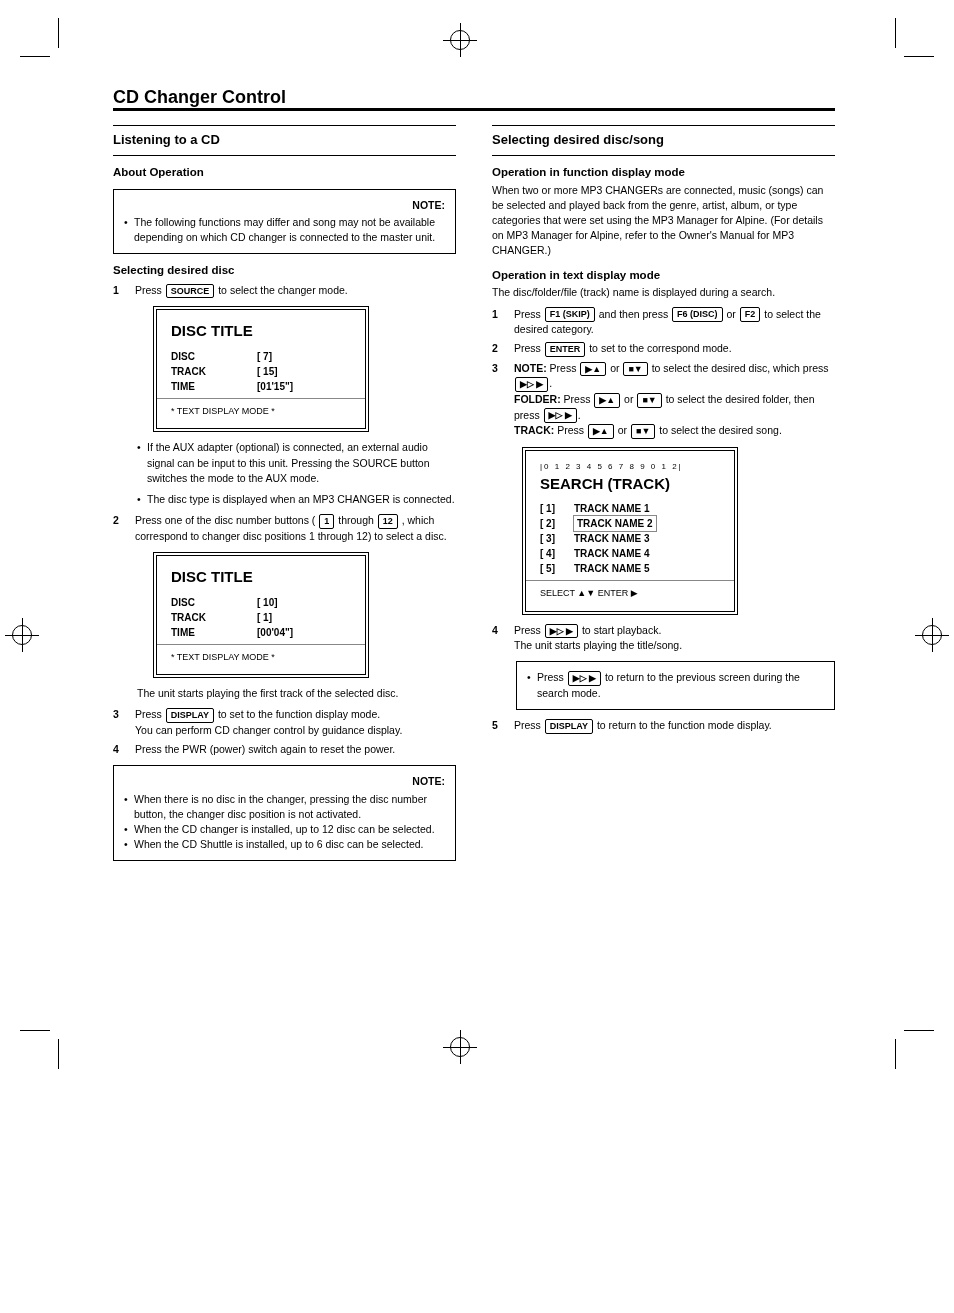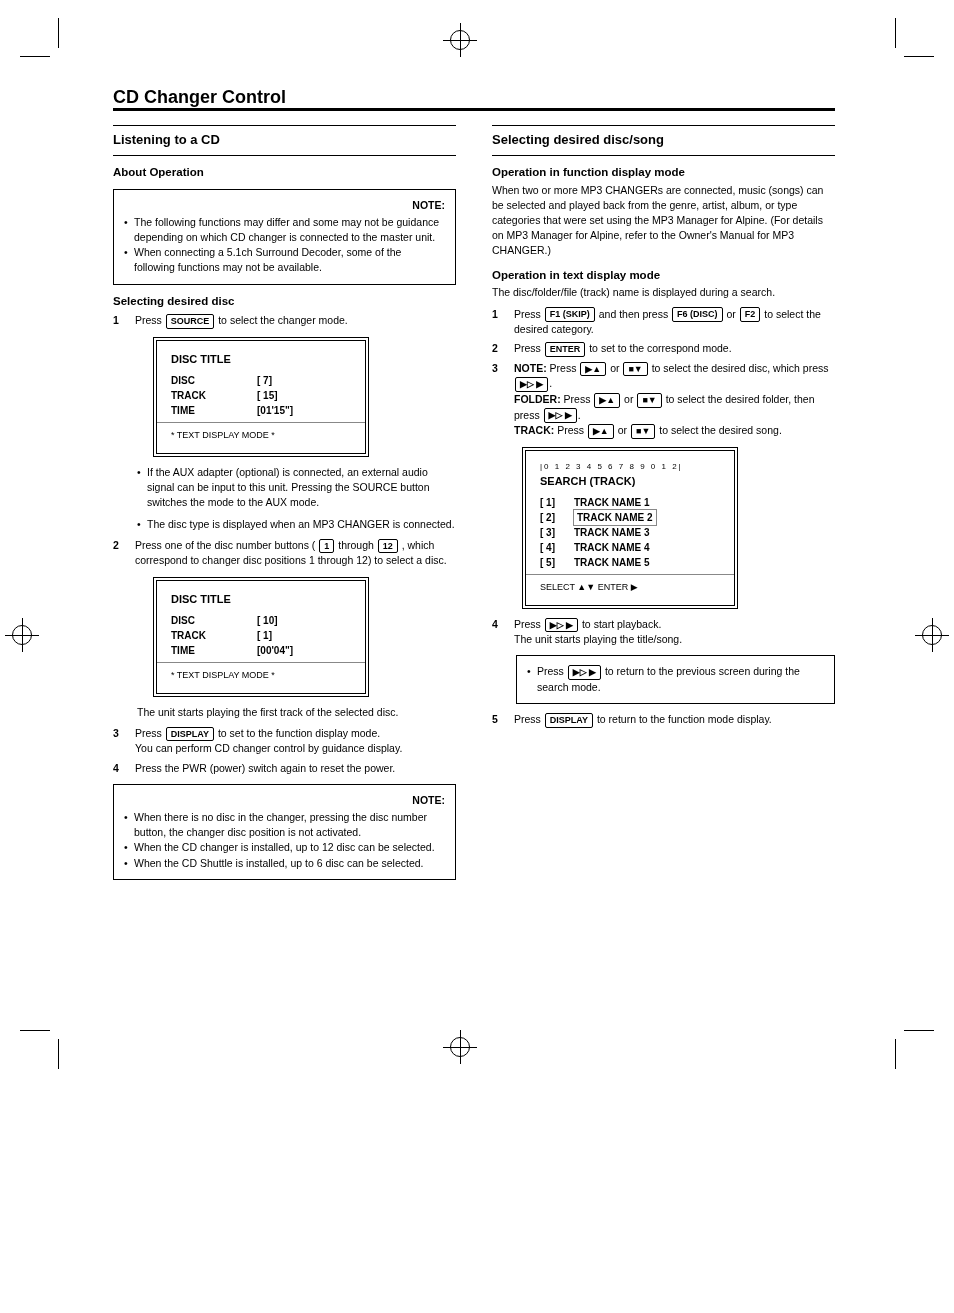--- a/index.html
+++ b/index.html
@@ -118,21 +118,21 @@
   .screen {
     border: 4px double #000;
     width: 216px;
     margin: 8px 0 8px 40px;
     padding: 10px 14px;
     font-size: 10px;
     line-height: 1.5;
     box-sizing: border-box;
     font-weight: bold;
   }
-  .screen .sc-title { font-weight: bold; margin-bottom: 6px; font-size: 11px;}
+  .screen .sc-title { font-weight: bold; margin-bottom: 6px; font-size: 15px;}
   .screen .rowi { display: flex; }
   .screen .rowi .lab { width: 86px; }
   .screen .rowi .val { }
   .screen .hr { border-top:1px solid #888; margin:4px -14px; }
   .screen .foot { font-size: 9px; font-weight: normal; margin-top: 6px;}
   .bullet {
     position: relative;
     padding-left: 10px;
   }
   .bullet::before {
@@ -183,22 +183,21 @@
     </div>
 
     <div class="columns">
 
       <div class="col">
         <div class="sec-title">Listening to a CD</div>
 
         <h3 class="small-heading">About Operation</h3>
         <div class="notebox">
           <span class="note-lbl">NOTE:</span>
-          <div class="bullet">The following functions may differ and some may not be guidance depending on which CD changer is connected to the master unit.</div>
-          <div class="bullet">When connecting a 5.1ch Surround Decoder, some of the following functions may not be available.</div>
+          <div class="bullet">The following functions may differ and song may not be available depending on which CD changer is connected to the master unit.</div>
         </div>
 
         <h3 class="small-heading">Selecting desired disc</h3>
 
         <div class="step">
           <div class="num">1</div>
           <div>
             <span>Press </span>
             <span class="key">SOURCE</span>
             <span> to select the changer mode.</span>

